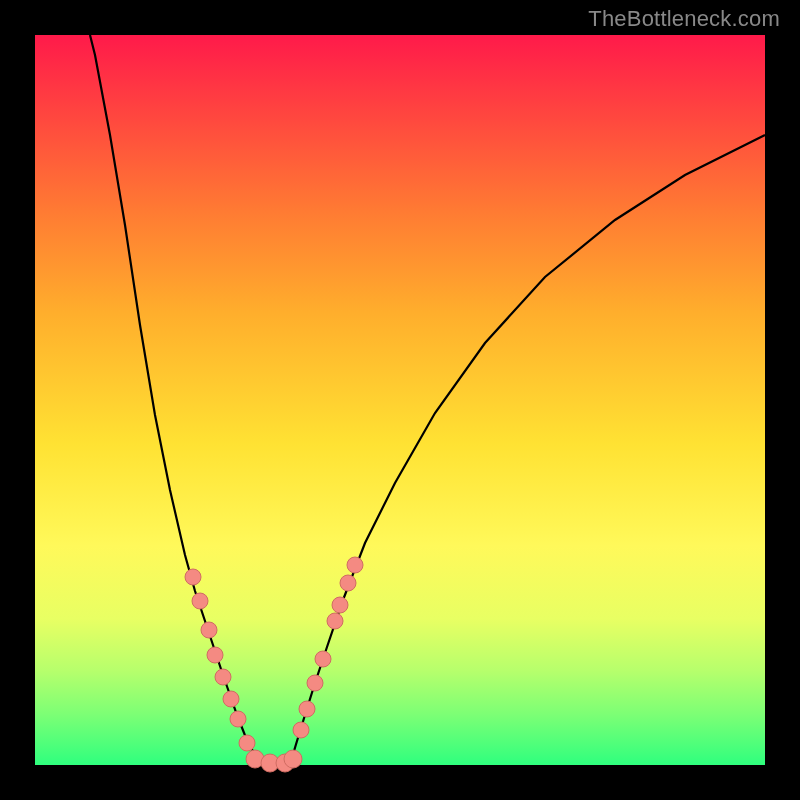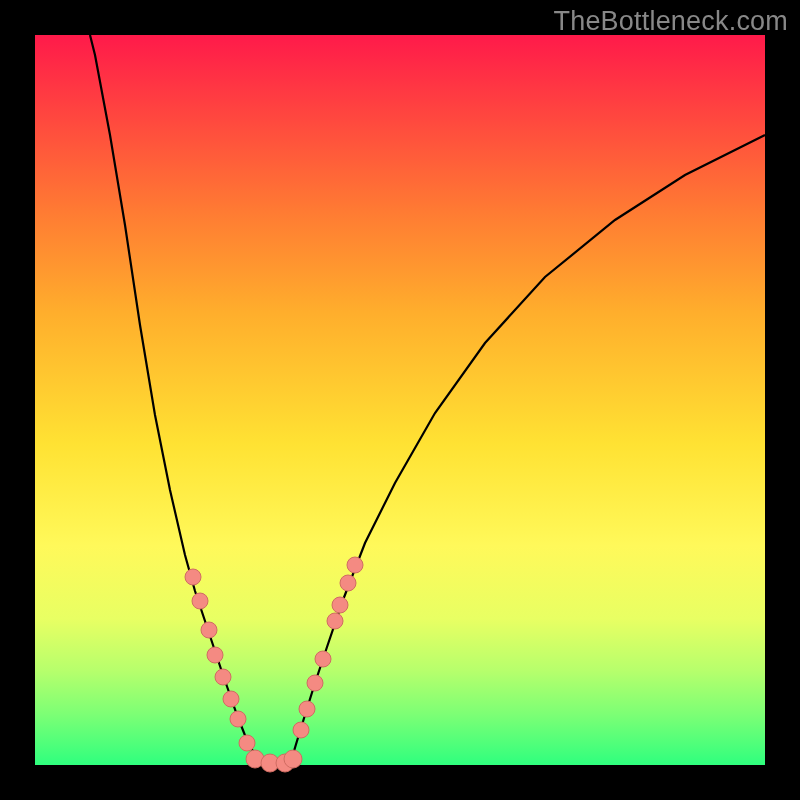--- a/index.html
+++ b/index.html
@@ -25,23 +25,23 @@
       #ffe233 56%,
       #fff95a 70%,
       #e8ff63 80%,
       #b7ff6c 87%,
       #7dff75 93%,
       #2fff7e 100%);
   }
   .watermark {
     position: absolute;
     top: 6px;
-    right: 12px;
+    right: 20px;
     color: #888;
-    font-size: 27px;
+    font-size: 22px;
     font-weight: 400;
     letter-spacing: 0.2px;
   }
   svg.overlay {
     position: absolute;
     left: 35px;
     top: 35px;
     width: 730px;
     height: 730px;
     overflow: visible;

